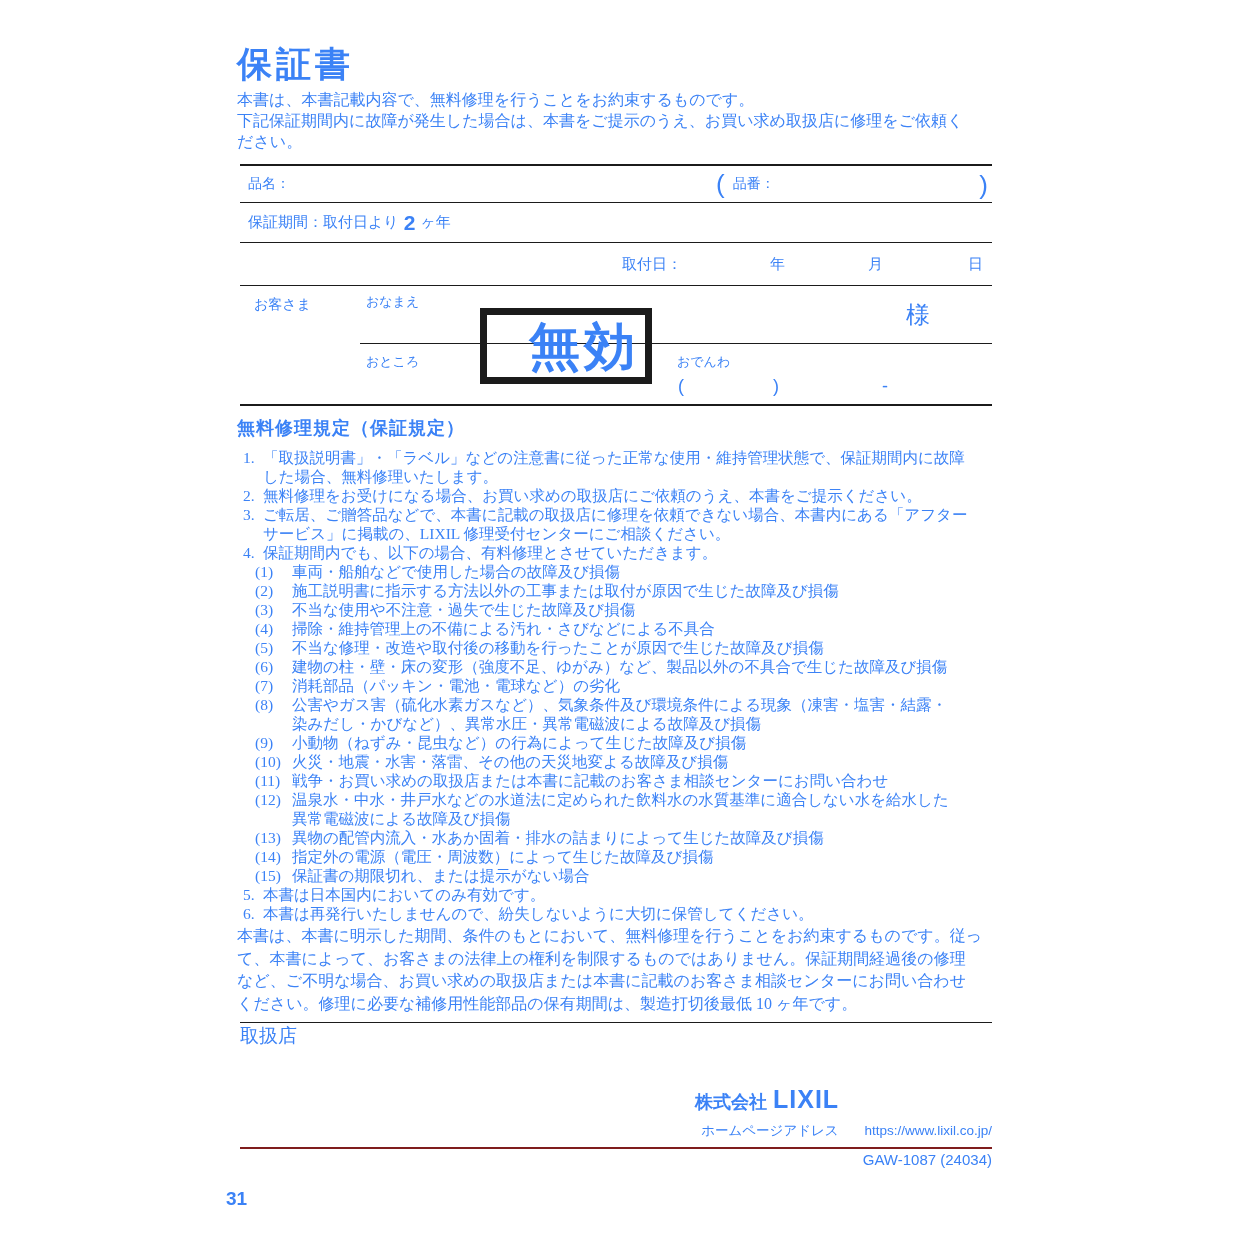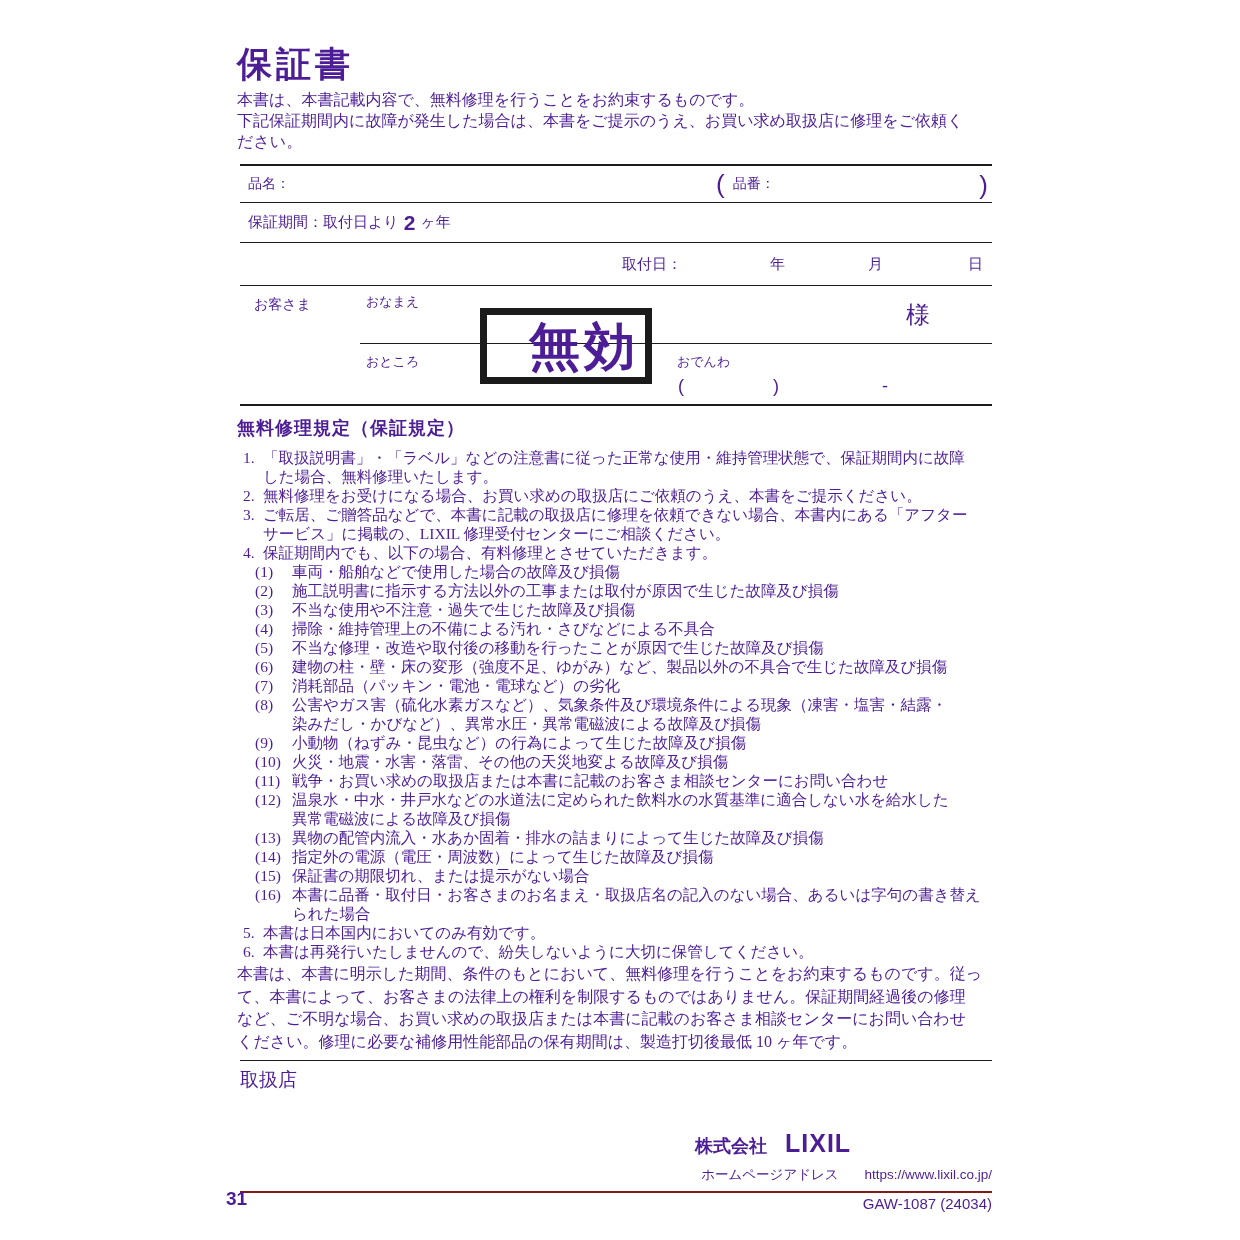--- a/index.html
+++ b/index.html
@@ -1,19 +1,19 @@
 <!DOCTYPE html>
 <html><head>
 <meta charset="utf-8">
 <title>保証書</title>
 <style>
   html,body { margin:0; padding:0; background:#fff; }
   .page {
     position:relative; width:1092px; height:1240px;
-    background:#ffffff; color:#4c1d95; overflow:hidden;
+    background:#ffffff; color:#3b82f6; overflow:hidden;
     font-family:"Liberation Serif","DejaVu Serif",serif;
     border-radius:30px;
   }
   .content { position:absolute; left:240px; top:0; width:752px; }
 
   
   h1.doc-title {
     margin:46px 0 8px -3px; font-family:"Liberation Sans","DejaVu Sans",sans-serif;
     font-size:35px; font-weight:bold; letter-spacing:4px; line-height:1;
   }
@@ -63,25 +63,25 @@
   h2.reg-head { margin:10px 0 8px -3px; font-family:"Liberation Sans","DejaVu Sans",sans-serif;
                 font-size:18px; font-weight:bold; letter-spacing:1px; }
   .reglist { font-size:15.5px; line-height:19px; }
   .reg-row { display:flex; }
   .reg-row .num { flex:0 0 20px; margin-left:3px; }
   .reg-row .txt { white-space:pre; }
   .reglist.sub .reg-row .num { flex:0 0 37px; margin-left:15px; }
   .closing { margin:2px 0 0 -3px; font-size:16px; line-height:22.5px; white-space:pre; }
 
   
-  .dealer { margin-top:7px; border-top:1.5px solid #1b1b1b; padding-top:6px; }
+  .dealer { margin-top:7px; border-top:1.5px solid #1b1b1b; }
   .dealer-head { font-family:"Liberation Sans","DejaVu Sans",sans-serif; font-size:19px; }
   .company { margin-top:36px; padding-left:455px;
              font-family:"Liberation Sans","DejaVu Sans",sans-serif; font-weight:bold; }
-  .co-pre { font-size:18px; } .co-name { font-size:25px; letter-spacing:1px; margin-left:18px; }
+  .co-pre { font-size:18px; } .co-name { font-size:25px; letter-spacing:1px; margin-left:6px; }
   .homepage { margin-top:8px; text-align:right; font-family:"Liberation Sans","DejaVu Sans",sans-serif;
               font-size:13.5px; padding-bottom:7px; border-bottom:2px solid #7f1d1d; }
   .homepage .url { margin-left:22px; }
   .gaw { margin-top:2px; text-align:right; font-family:"Liberation Sans","DejaVu Sans",sans-serif; font-size:15px; }
   .pagenum { position:absolute; left:226px; top:1188px;
              font-family:"Liberation Sans","DejaVu Sans",sans-serif; font-size:19px; font-weight:bold; }
 </style>
 </head>
 <body>
 
@@ -236,25 +236,20 @@
         <div class="reg-row">
           <span class="num">(14)</span>
           <span class="txt">指定外の電源（電圧・周波数）によって生じた故障及び損傷</span>
         </div>
 
         <div class="reg-row">
           <span class="num">(15)</span>
           <span class="txt">保証書の期限切れ、または提示がない場合</span>
         </div>
 
-        <div class="reg-row">
-          <span class="num">(16)</span>
-          <span class="txt">本書に品番・取付日・お客さまのお名まえ・取扱店名の記入のない場合、あるいは字句の書き替え
-られた場合</span>
-        </div>
       </div>
 
     <div class="reglist">
 
         <div class="reg-row">
           <span class="num">5.</span>
           <span class="txt">本書は日本国内においてのみ有効です。</span>
         </div>
 
         <div class="reg-row">

